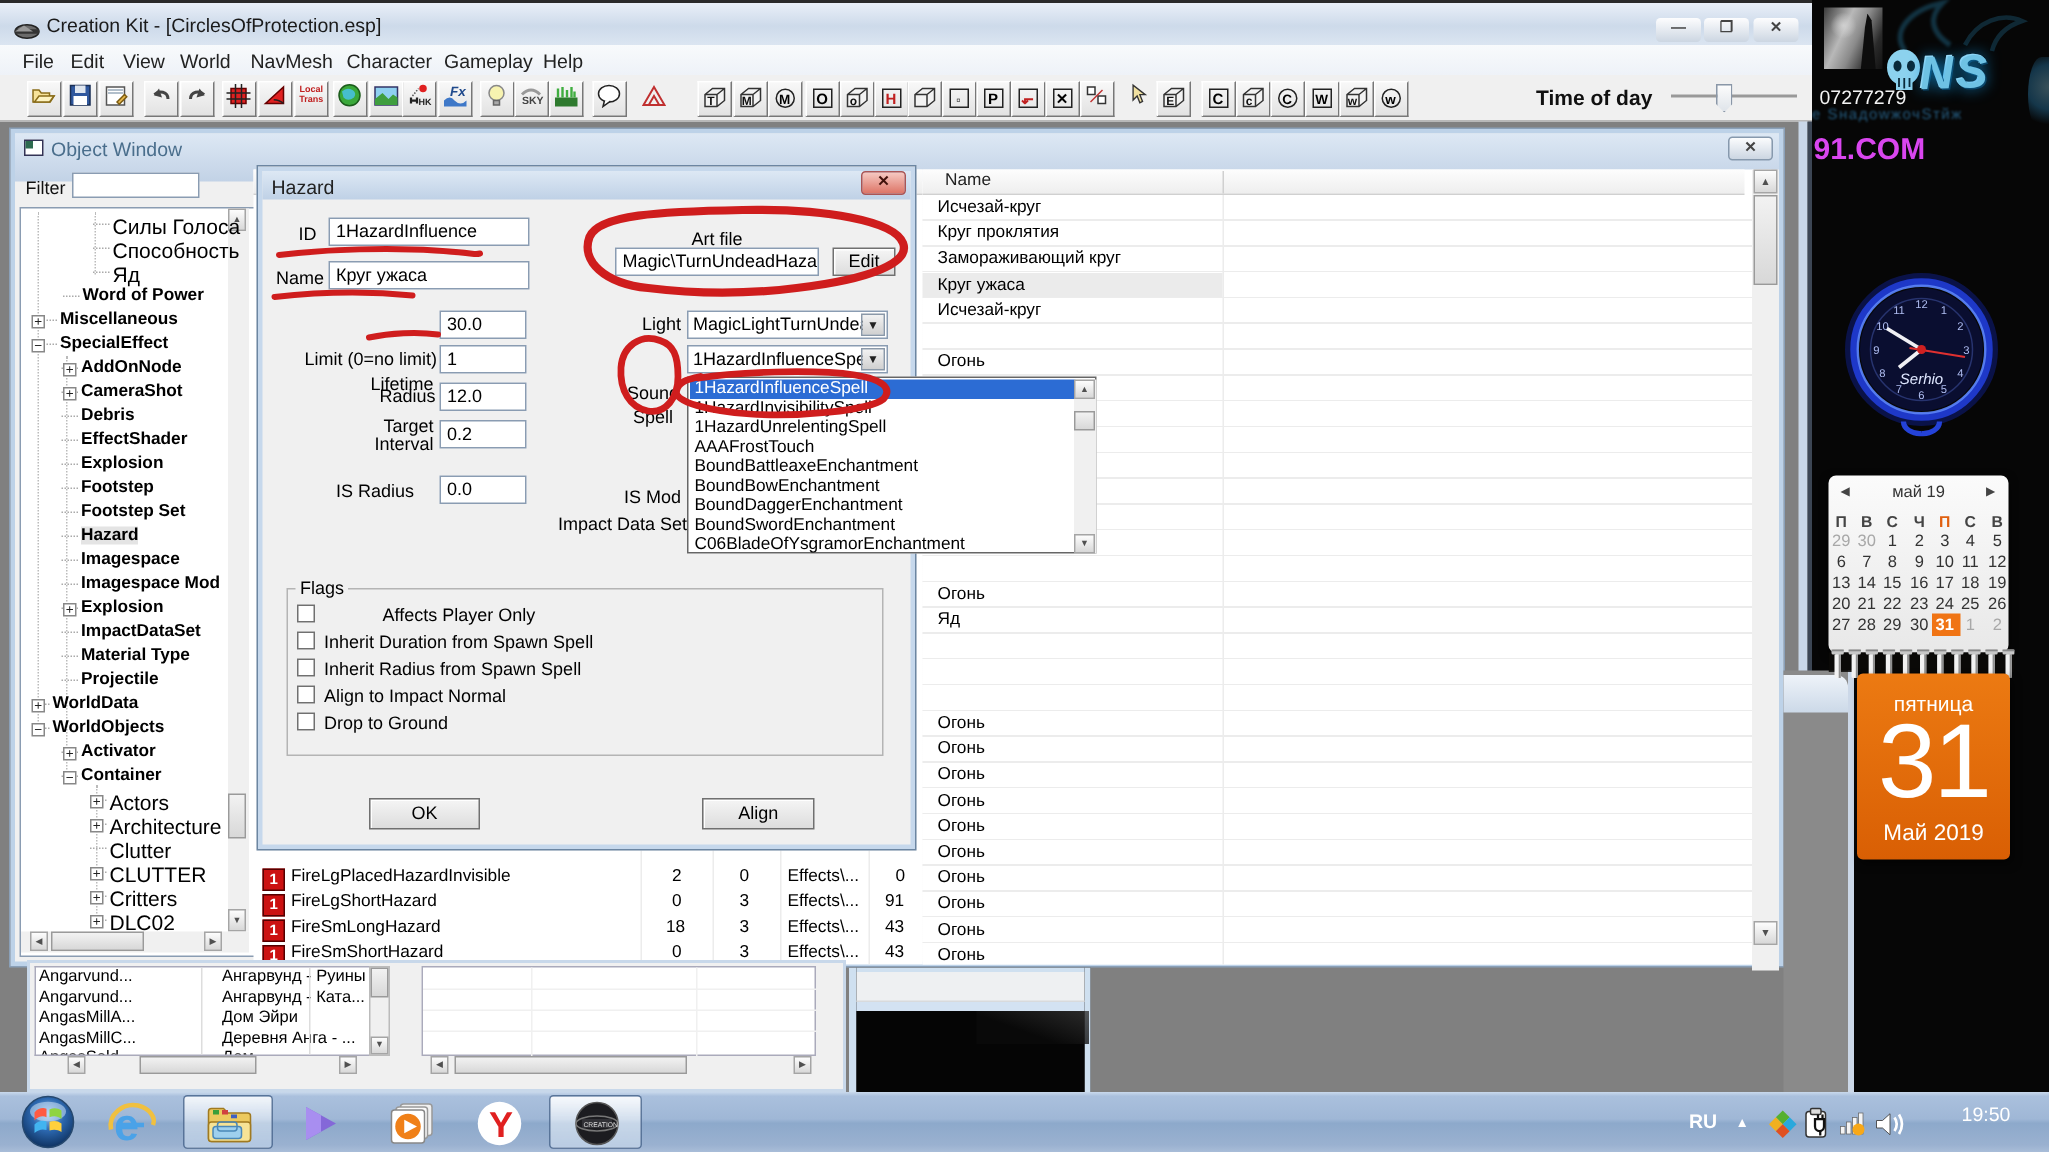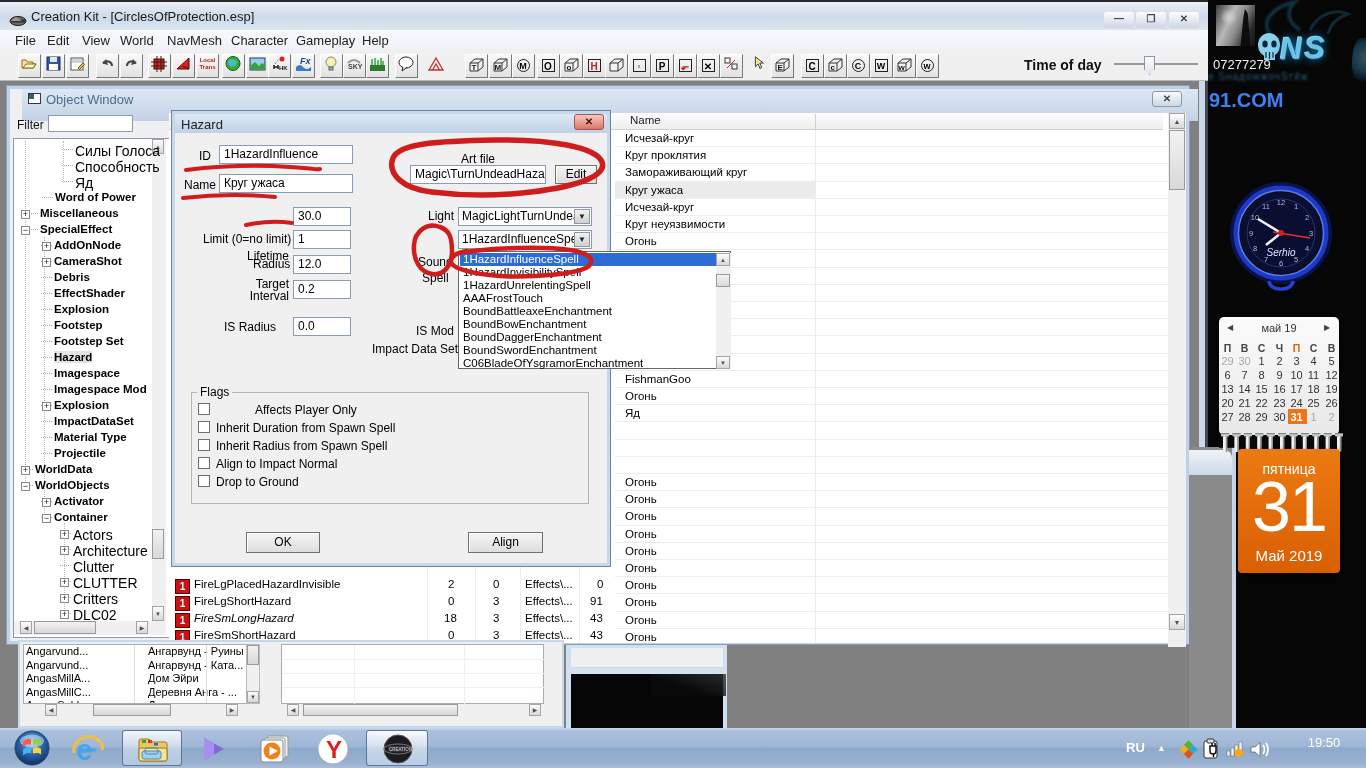--- a/index.html
+++ b/index.html
@@ -13,21 +13,21 @@
 #menubar span{position:absolute;top:3px;font-size:13px;color:#222;}
 #toolbar{left:0;top:50px;width:1208px;height:31px;background:#f0f0f0;border-bottom:1px solid #b8b8b8;}
 .tb{position:absolute;top:4px;width:23px;height:24px;background:linear-gradient(#f8f8f8,#e2e2e2);border:1px solid #999;border-top-color:#fff;border-left-color:#fff;border-right-color:#777;border-bottom-color:#777;font-size:11px;text-align:center;line-height:21px;overflow:hidden;}
 .boxl{font-weight:bold;}
 .boxl i{position:absolute;left:3.5px;top:3.5px;width:13px;height:13px;border:1.5px solid #222;font-size:10px;line-height:13px;font-style:normal;}
 .circ i{position:absolute;left:3.5px;top:3.5px;width:13px;height:13px;border:1.5px solid #222;border-radius:50%;font-size:9px;line-height:13px;font-weight:bold;font-style:normal;}
 .cube svg{position:absolute;left:1px;top:1px;}
 #timeofday{position:absolute;left:1024px;top:57px;font-size:14px;font-weight:bold;color:#111;}
 
 #objwin{left:7px;top:86px;width:1182px;height:558px;background:#f0f0f0;border:3px solid #bdd2e8;outline:1px solid #8aa0b8;}
-#objtitle{left:12px;top:0;width:1176px;height:32px;background:linear-gradient(#dde8f4,#c2d2e6);}
+#objtitle{left:0;top:0;width:1176px;height:32px;background:linear-gradient(#dde8f4,#c2d2e6);}
 #objtitle span{position:absolute;left:24px;top:3px;font-size:13px;color:#4a6e8c;}
 .winicon{position:absolute;left:6px;top:4px;width:13px;height:11px;background:#fff;border:1px solid #335;}
 .winicon i{position:absolute;left:0;top:0;width:5px;height:5px;background:#2d6a4f;display:block;}
 #objclose{position:absolute;left:1142px;top:2px;width:30px;height:16px;background:linear-gradient(#fbfcfd,#ccd6e2);border:1px solid #8799ad;border-radius:3px;color:#444;font-size:10px;text-align:center;line-height:14px;font-weight:bold;}
 #filterlbl{left:7px;top:29px;font-size:12px;color:#111;}
 #filterbox{left:38px;top:26px;width:85px;height:17px;background:#fff;border:1px solid #8a9cb2;}
 #treepane{left:3px;top:49px;width:160px;height:500px;background:#fff;border:1px solid #8a9cb2;}
 .titem{position:absolute;font-size:14px;color:#000;white-space:nowrap;}
 .titem::before{content:"";position:absolute;left:-13px;top:6px;width:11px;border-top:1px dotted #aaa;}
 .tbold{font-weight:bold;font-size:11.5px;}
@@ -94,21 +94,21 @@
   <ellipse cx="29" cy="45" rx="11" ry="12" fill="#8cd2ee"></ellipse>
   <ellipse cx="25" cy="44" rx="2.7" ry="3.6" fill="#0a2a3a"></ellipse>
   <ellipse cx="34" cy="44" rx="2.7" ry="3.6" fill="#0a2a3a"></ellipse>
   <rect x="24" y="52" width="11" height="8" fill="#8cd2ee"></rect>
   <path d="M26 52 v6 M29.5 52 v7 M33 52 v6" stroke="#0a2a3a" stroke-width="1.2"></path>
  </svg>
  <div class="abs" style="left:72px;top:30px;width:90px;height:40px;font-size:31px;font-weight:bold;font-style:italic;color:#6ec2e4;text-shadow:0 0 10px #0f90d8,1px 1px 0 #0a3048,-1px -1px 0 #b8ecff;transform:rotate(-2deg);letter-spacing:2px;">NS</div>
  <div class="abs" style="left:144px;top:38px;width:18px;height:50px;border-radius:50% 0 0 50%;background:radial-gradient(circle at 80% 40%,#9adcf4 0%,#3090c8 45%,rgba(10,40,80,0) 75%);opacity:.35;"></div>
  <div class="abs" style="left:5px;top:57px;font-size:13px;color:#f2f2f2;">07277279</div>
  <div class="abs" style="left:0px;top:71px;font-size:10px;color:#2a6a94;filter:blur(.8px);letter-spacing:1px;opacity:.85;width:100px;overflow:hidden;white-space:nowrap;">е ЅнадоwжочЅтйж</div>
- <div class="abs" style="left:1px;top:89px;font-size:20px;font-weight:bold;color:#3b82f6;">91.COM</div>
+ <div class="abs" style="left:1px;top:89px;font-size:20px;font-weight:bold;color:#d946ef;">91.COM</div>
  <svg class="abs" style="left:18px;top:178px;" width="112" height="120" viewBox="0 0 112 120">
   <circle cx="55" cy="55" r="49" fill="none" stroke="#0e1d80" stroke-width="4" opacity=".55"></circle>
   <circle cx="55" cy="55" r="45" fill="none" stroke="#1e38c8" stroke-width="5"></circle>
   <circle cx="55" cy="55" r="42.5" fill="none" stroke="#5c85f8" stroke-width="1.6" opacity=".9"></circle>
   <circle cx="55" cy="55" r="41" fill="#0a0e30"></circle>
   <circle cx="55" cy="55" r="34" fill="none" stroke="#27336e" stroke-width="1"></circle>
   <path d="M55 111 a11 8 0 0 0 12 -8 M55 111 a11 8 0 0 1 -12 -8" fill="none" stroke="#2442d8" stroke-width="3.5"></path>
   <g fill="#aebcf0" font-size="7.5" text-anchor="middle" font-family="Liberation Sans">
    <text x="55" y="27">12</text>
           <text x="70" y="31">1</text>
@@ -391,21 +391,21 @@
           <s style="left:428px;">0</s>
         </div>
   <div class="frow" style="top:481px;">
           <b style="left:25px;">FireLgShortHazard</b>
           <s style="left:279px;">0</s>
           <s style="left:324px;">3</s>
           <s style="left:356px;">Effects\...</s>
           <s style="left:421px;">91</s>
         </div>
   <div class="frow" style="top:498px;">
-          <b style="left:25px;font-style:italic;">FireSmLongHazard</b>
+          <b style="left:25px;">FireSmLongHazard</b>
           <s style="left:275px;">18</s>
           <s style="left:324px;">3</s>
           <s style="left:356px;">Effects\...</s>
           <s style="left:421px;">43</s>
         </div>
   <div class="frow" style="top:515px;">
           <b style="left:25px;">FireSmShortHazard</b>
           <s style="left:279px;">0</s>
           <s style="left:324px;">3</s>
           <s style="left:356px;">Effects\...</s>
@@ -417,23 +417,21 @@
           <span style="position:absolute;left:15px;top:1px;">Name</span>
           <i style="position:absolute;left:200px;top:1px;width:1px;height:15px;background:#d0d0d0;"></i>
         </div>
   <div class="abs" style="left:0;top:17px;width:553px;height:513px;background:repeating-linear-gradient(to bottom,#fff 0px,#fff 16.2px,#ececec 16.2px,#ececec 17.2px);">
    <div class="abs" style="left:200px;top:0;width:1px;height:513px;background:#ececec;"></div>
    <div class="lrow" style="top:0px;">Исчезай-круг</div>
    <div class="lrow" style="top:34.4px;">Замораживающий круг</div>
    <div class="lrow" style="top:17.2px;">Круг проклятия</div>
    <div class="lrow hl" style="top:51.6px;">Круг ужаса</div>
    <div class="lrow" style="top:68.8px;">Исчезай-круг</div>
-   <div class="lrow" style="top:86px;">Круг неуязвимости</div>
    <div class="lrow" style="top:103.2px;">Огонь</div>
-   <div class="lrow" style="top:240.8px;">FishmanGoo</div>
    <div class="lrow" style="top:258px;">Огонь</div>
    <div class="lrow" style="top:275.2px;">Яд</div>
    <div class="lrow" style="top:344px;">Огонь</div>
    <div class="lrow" style="top:361.2px;">Огонь</div>
    <div class="lrow" style="top:378.4px;">Огонь</div>
    <div class="lrow" style="top:395.6px;">Огонь</div>
    <div class="lrow" style="top:412.8px;">Огонь</div>
    <div class="lrow" style="top:430px;">Огонь</div>
    <div class="lrow" style="top:447.2px;">Огонь</div>
    <div class="lrow" style="top:464.4px;">Огонь</div>

